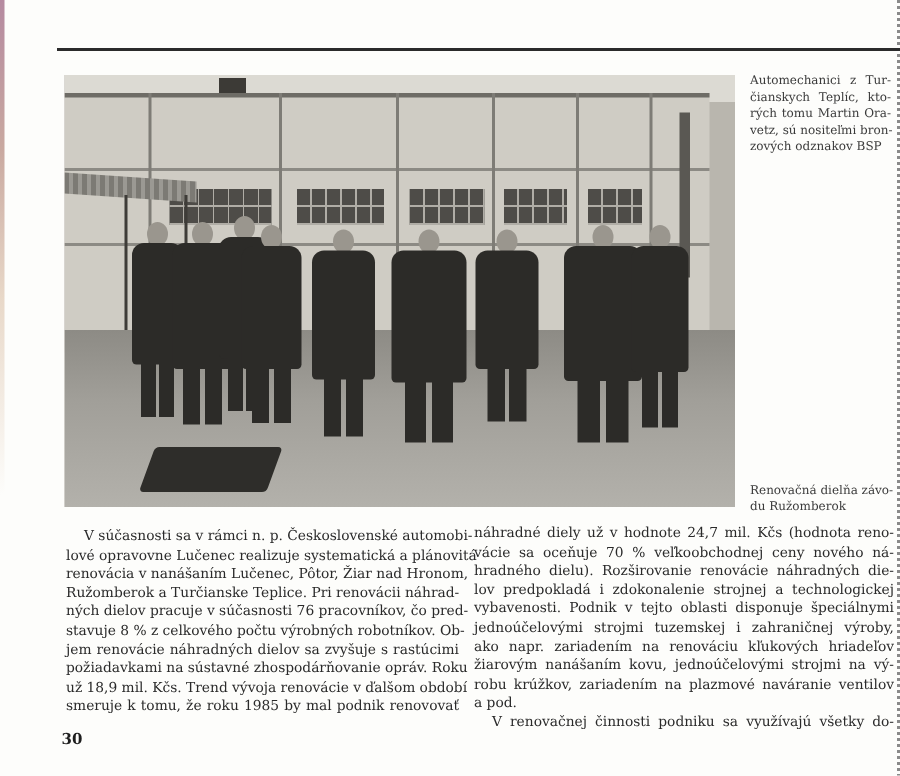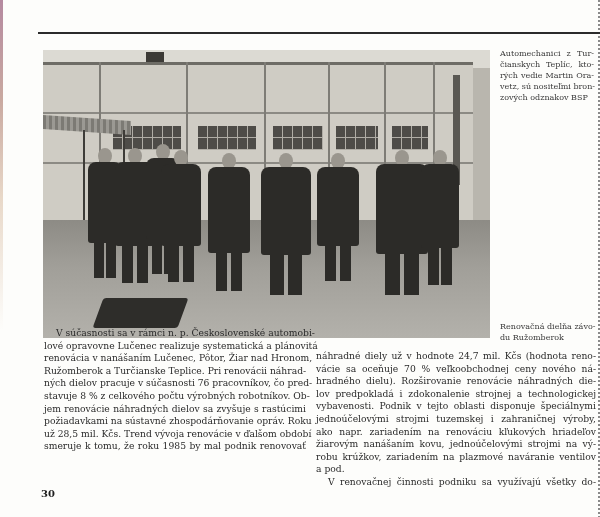--- a/index.html
+++ b/index.html
@@ -56,21 +56,21 @@
     .photo .person .body { position: absolute; left: 0; top: 14px; width: 100%; height: 62%; background: #2c2b28; border-radius: 8px 8px 3px 3px; }
     .photo .person .legs { position: absolute; left: 18%; top: 60%; width: 64%; height: 40%;
       background: linear-gradient(90deg, #2c2b28 0 44%, transparent 44% 56%, #2c2b28 56% 100%); }
     .caption {
       position: absolute; left: 500px; width: 94px;
       font-size: 8px; line-height: 11px; color: #3a3a3a; text-align: justify;
     }
     .caption-top { top: 48px; }
     .caption-bottom { top: 321px; }
     .body-col {
-      position: absolute; top: 327px; font-size: 9.2px; line-height: 12.6px; color: #2a2a2a;
+      position: absolute; top: 352px; font-size: 9.2px; line-height: 12.6px; color: #2a2a2a;
     }
     .col-left { left: 44px; width: 262px; }
     .col-right { left: 316px; width: 280px; top: 350px; }
     .line { display: block; text-align: justify; text-align-last: justify; white-space: nowrap; }
     .line.last { text-align-last: left; }
     .page-number {
       position: absolute; left: 41px; top: 488px; font-size: 10px; font-weight: bold; color: #1e1e1e;
     }
   </style>
 </head>
@@ -147,40 +147,40 @@
   <div class="person" style="left:378px;top:100px;width:38px;height:135px">
       <div class="head"></div>
       <div class="body"></div>
       <div class="legs"></div>
     </div>
 </div>
 
 <div class="caption caption-top">
   <span class="line">Automechanici z Tur-</span>
   <span class="line">čianskych Teplíc, kto-</span>
-  <span class="line">rých vedie Martin Ora-</span>
+  <span class="line">rých tomu Martin Ora-</span>
   <span class="line">vetz, sú nositeľmi bron-</span>
   <span class="line last">zových odznakov BSP</span>
 </div>
 
 <div class="caption caption-bottom">
   <span class="line">Renovačná dielňa závo-</span>
   <span class="line last">du Ružomberok</span>
 </div>
 
 <div class="body-col col-left">
   <span class="line" style="padding-left:12px">V súčasnosti sa v rámci n. p. Československé automobi-</span>
   <span class="line">lové opravovne Lučenec realizuje systematická a plánovitá</span>
   <span class="line">renovácia v nanášaním Lučenec, Pôtor, Žiar nad Hronom,</span>
   <span class="line">Ružomberok a Turčianske Teplice. Pri renovácii náhrad-</span>
   <span class="line">ných dielov pracuje v súčasnosti 76 pracovníkov, čo pred-</span>
   <span class="line">stavuje 8 % z celkového počtu výrobných robotníkov. Ob-</span>
   <span class="line">jem renovácie náhradných dielov sa zvyšuje s rastúcimi</span>
   <span class="line">požiadavkami na sústavné zhospodárňovanie opráv. Roku</span>
-  <span class="line">už 28,5 mil. Kčs. Trend vývoja renovácie v ďalšom období</span>
+  <span class="line">už 18,9 mil. Kčs. Trend vývoja renovácie v ďalšom období</span>
   <span class="line">smeruje k tomu, že roku 1985 by mal podnik renovovať</span>
 </div>
 
 <div class="body-col col-right">
   <span class="line">náhradné diely už v hodnote 24,7 mil. Kčs (hodnota reno-</span>
   <span class="line">vácie sa oceňuje 70 % veľkoobchodnej ceny nového ná-</span>
   <span class="line">hradného dielu). Rozširovanie renovácie náhradných die-</span>
   <span class="line">lov predpokladá i zdokonalenie strojnej a technologickej</span>
   <span class="line">vybavenosti. Podnik v tejto oblasti disponuje špeciálnymi</span>
   <span class="line">jednoúčelovými strojmi tuzemskej i zahraničnej výroby,</span>

